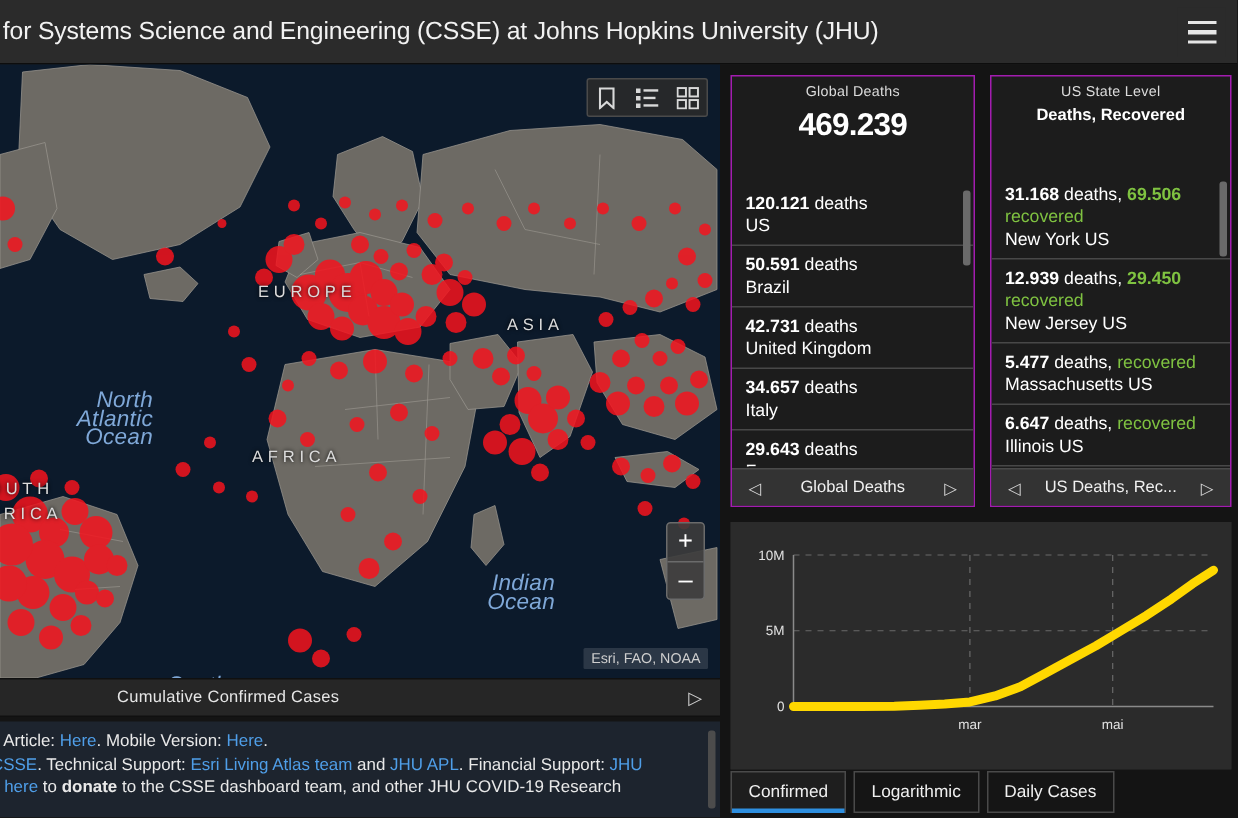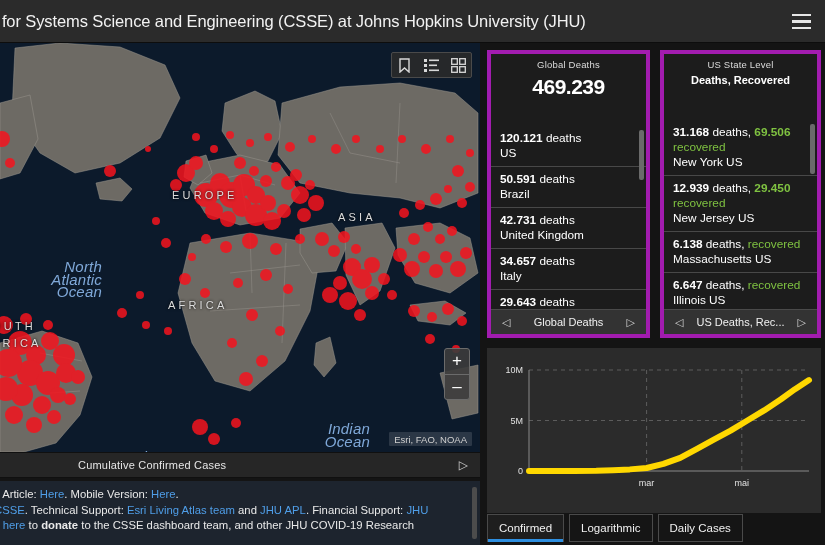--- a/index.html
+++ b/index.html
@@ -83,21 +83,21 @@
              margin-left:-6px; white-space:nowrap; }
   .footer a{ color:#4f9ee8; text-decoration:none; }
   .footer b{ font-weight:700; }
   .footer-scroll{
     position:absolute; right:3px; top:6px; width:5px; height:52px;
     background:#4c4c4c; border-radius:2px;
   }
 
   
   .panel{
-    position:absolute; background:#1c1c1c; border:4px solid #a21caf;
+    position:absolute; background:#1c1c1c; border:1px solid #a21caf;
   }
   #panel-global{ left:487px; top:50px; width:163px; height:288px; }
   #panel-state { left:660px; top:50px; width:161px; height:288px; }
 
   .p-head{ text-align:center; padding-top:5px; }
   .p-sub{ font-size:9.5px; color:#dcdcdc; letter-spacing:.2px; }
   .p-big{ font-size:21px; font-weight:700; color:#fff; letter-spacing:-.5px;
           line-height:33px; }
   .p-title2{ font-size:11px; font-weight:700; color:#fff; line-height:20px; }
 
@@ -340,21 +340,21 @@
         <circle cx="458" cy="128" r="6"></circle>
           <circle cx="470" cy="144" r="5"></circle>
         <circle cx="200" cy="384" r="8"></circle>
           <circle cx="214" cy="396" r="6"></circle>
         <circle cx="236" cy="380" r="5"></circle>
       </g>
     </svg>
 
     <div class="ocean-label" style="left:22px; top:218px; width:80px;">North<br>Atlantic<br>Ocean</div>
     <div class="ocean-label" style="left:72px; top:408px; width:80px;">South<br>Atlantic<br>Ocean</div>
-    <div class="ocean-label" style="left:290px; top:340px; width:80px;margin-top:40px;">Indian<br>Ocean</div>
+    <div class="ocean-label" style="left:290px; top:340px; width:80px;">Indian<br>Ocean</div>
 
     <div class="cont-label" style="left:172px; top:134px;margin-top:12px;">EUROPE</div>
     <div class="cont-label" style="left:338px; top:168px;">ASIA</div>
     <div class="cont-label" style="left:168px; top:256px;">AFRICA</div>
     <div class="cont-label" style="left:-8px; top:275px; line-height:17px;">OUTH<br>ERICA</div>
 
     <div class="map-tools">
       <span class="tool">
         <svg width="13" height="15" viewBox="0 0 13 15">
             <path d="M2,1 h9 v13 l-4.5,-4 l-4.5,4 z" fill="none" stroke="#e8e8e8" stroke-width="1.4"></path>
@@ -453,21 +453,21 @@
     <div class="p-list" id="list-state">
       <div class="row">
         <div class="l1"><span class="num">31.168</span> <span>deaths,</span> <span class="rec num">69.506</span> <span class="rec">recovered</span></div>
         <div class="l2">New York US</div>
       </div>
       <div class="row">
         <div class="l1"><span class="num">12.939</span> <span>deaths,</span> <span class="rec num">29.450</span> <span class="rec">recovered</span></div>
         <div class="l2">New Jersey US</div>
       </div>
       <div class="row">
-        <div class="l1"><span class="num">6.138</span> <span>deaths,</span> <span class="rec">recovered</span></div>
+        <div class="l1"><span class="num">5.477</span> <span>deaths,</span> <span class="rec">recovered</span></div>
         <div class="l2">Massachusetts US</div>
       </div>
       <div class="row">
         <div class="l1"><span class="num">6.647</span> <span>deaths,</span> <span class="rec">recovered</span></div>
         <div class="l2">Illinois US</div>
       </div>
       <div class="row">
         
       </div>
     </div>

